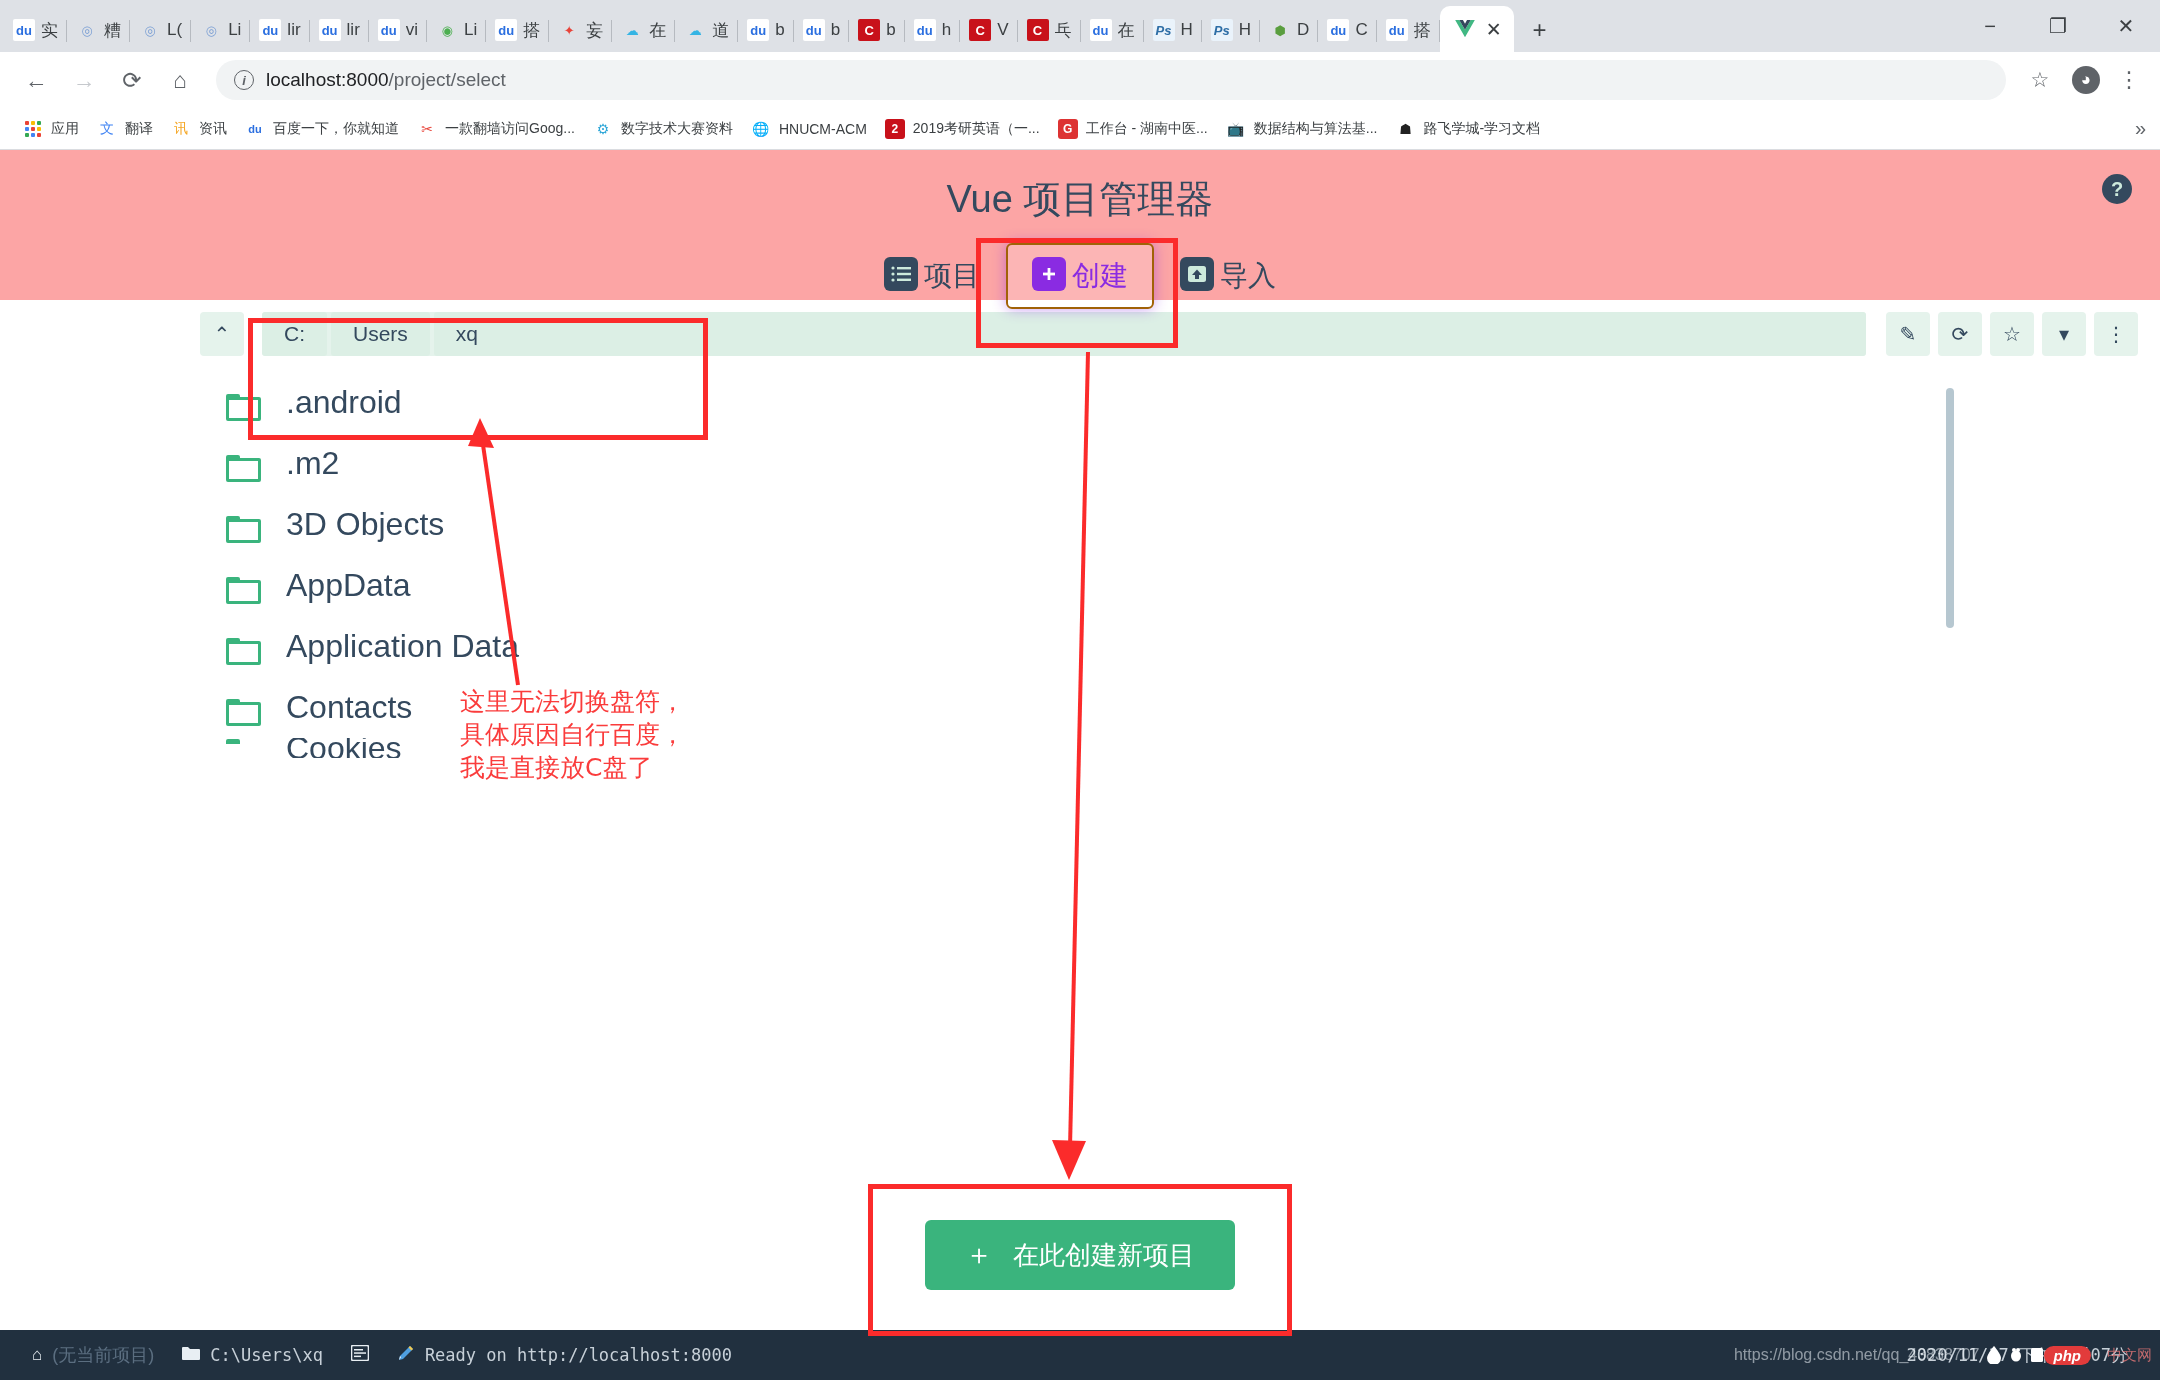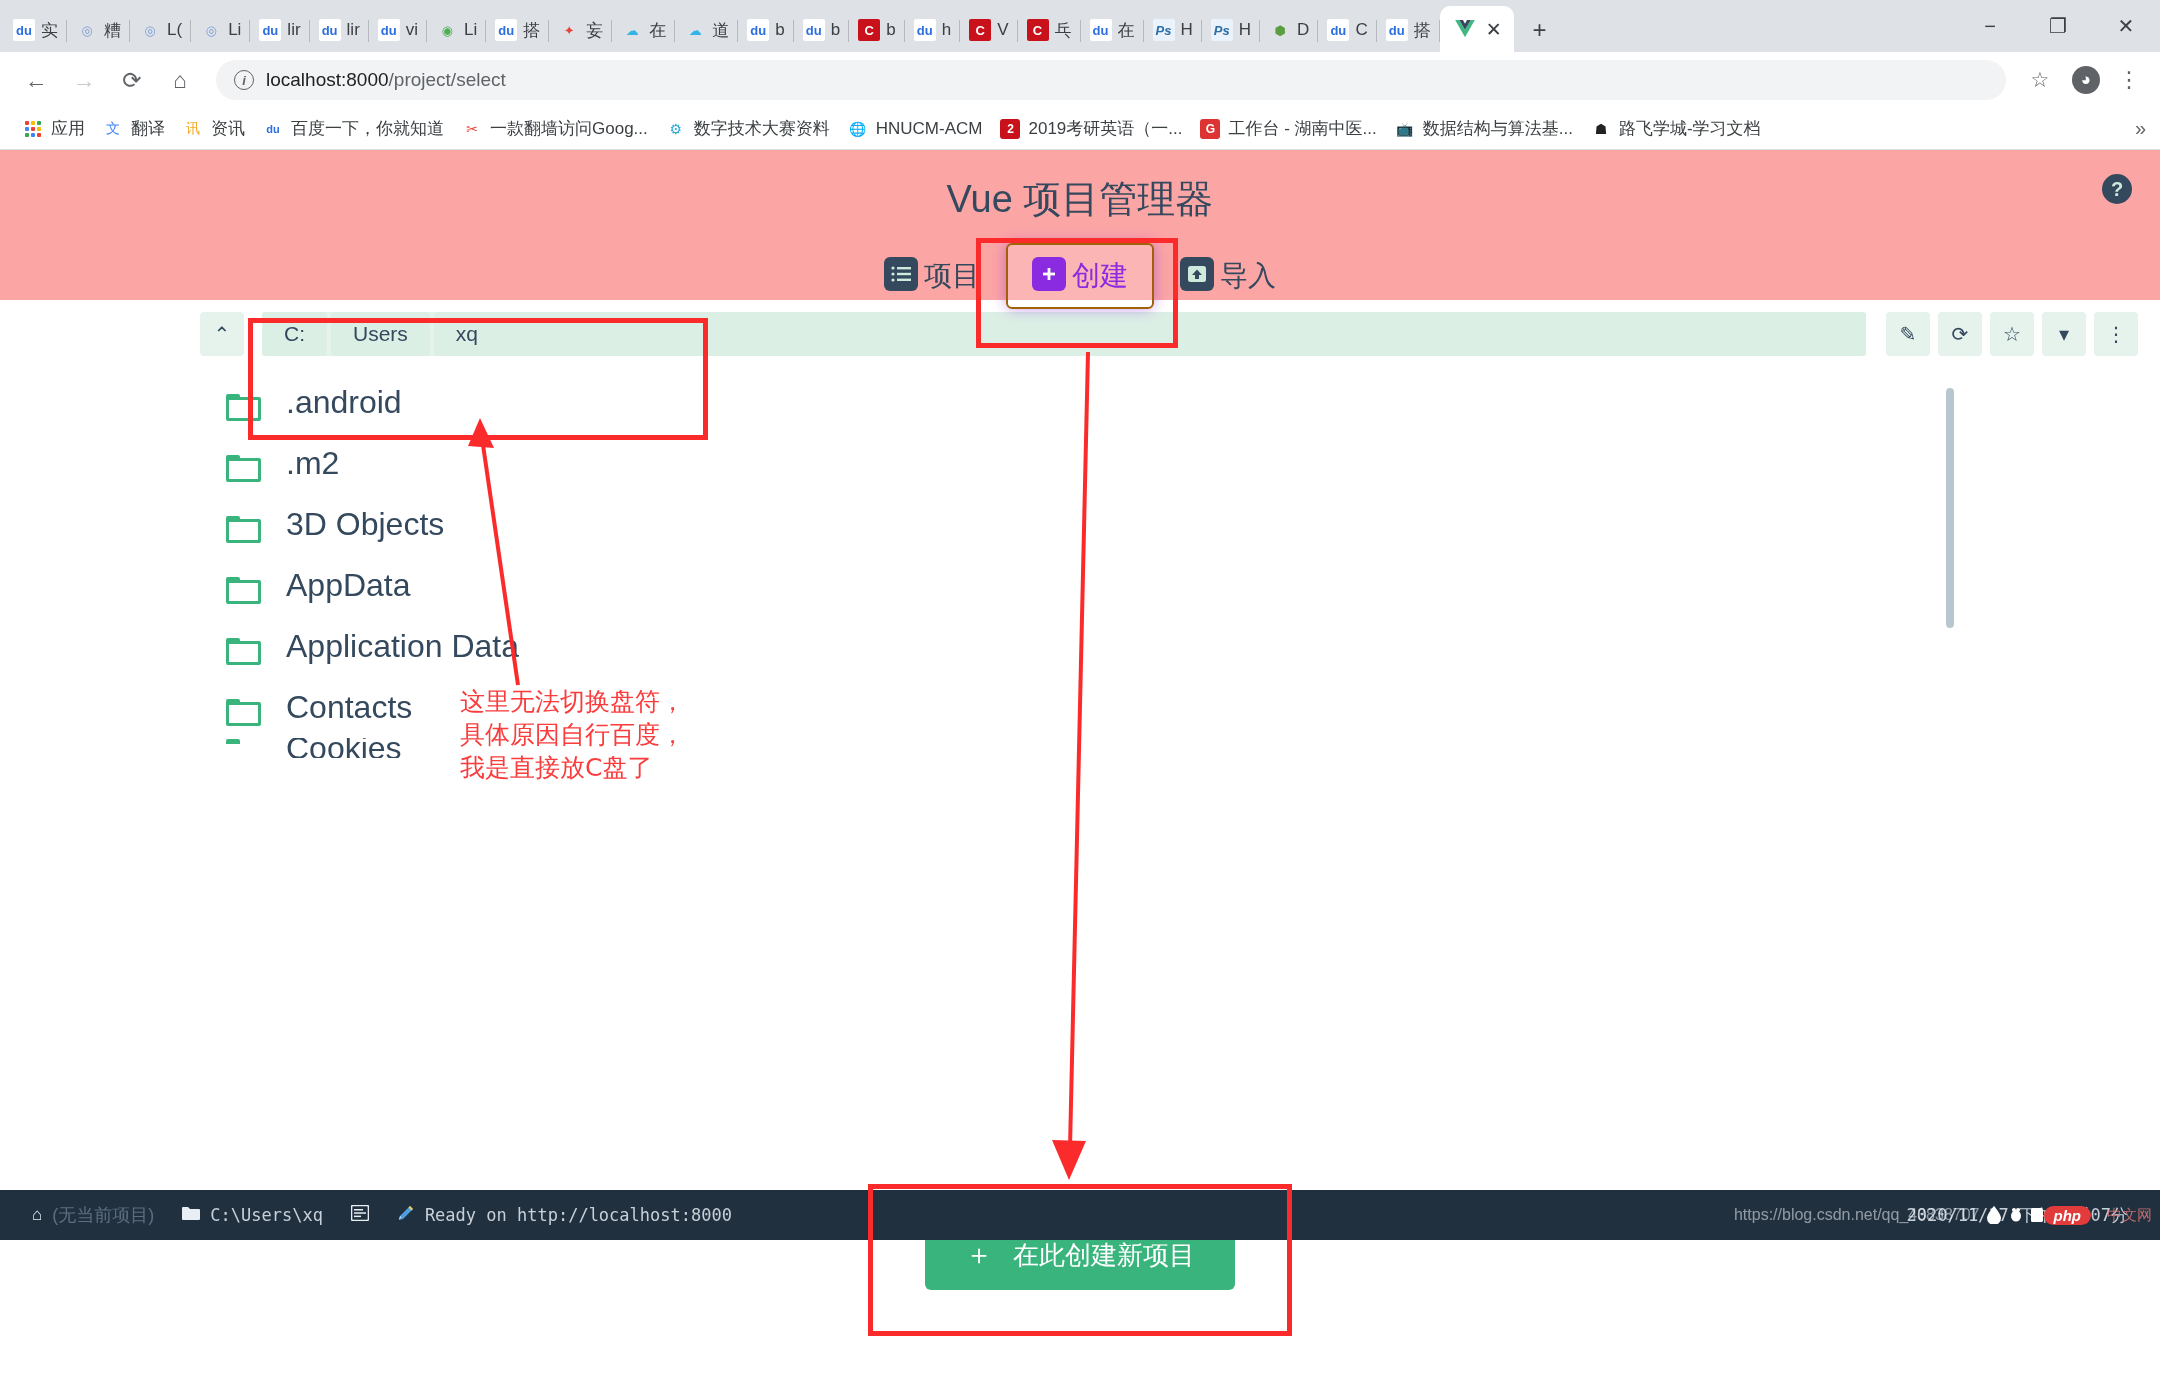--- a/index.html
+++ b/index.html
@@ -5,21 +5,21 @@
   html, body {
     margin: 0; padding: 0;
     width: 2160px; height: 1380px;
     overflow: hidden;
     background: #ffffff;
     font-family: "Liberation Sans", "DejaVu Sans", sans-serif;
   }
   * { box-sizing: border-box; }
 
   
-  .browser { width: 2160px; height: 1240px; position: relative; }
+  .browser { width: 2160px; height: 1380px; position: relative; }
 
   .tabstrip {
     height: 52px;
     background: #dee1e6;
     display: flex;
     align-items: flex-end;
     padding-left: 4px;
     position: relative;
   }
   .tab {
@@ -163,21 +163,21 @@
     display: flex; align-items: center; gap: 8px;
     padding: 4px 9px;
     border-radius: 4px;
     white-space: nowrap;
   }
   .bm .bmi {
     width: 20px; height:20px; flex:0 0 20px;
     display:flex;align-items:center;justify-content:center;
     font-size:14px; border-radius:3px;
   }
-  .bm .bml { font-size: 17px; color: #3c4043; }
+  .bm .bml { font-size: 14px; color: #3c4043; }
   .bm-apps .bmi { color:#4285f4; font-size:17px; }
   .bm-overflow {
     position:absolute; right: 14px;
     font-size: 20px; color:#5f6368;
   }
   .ico-grid {
     display:grid; grid-template-columns:repeat(3,4px); grid-gap:2px;
   }
   .ico-grid i { width:4px;height:4px;display:block;border-radius:1px; }
 

